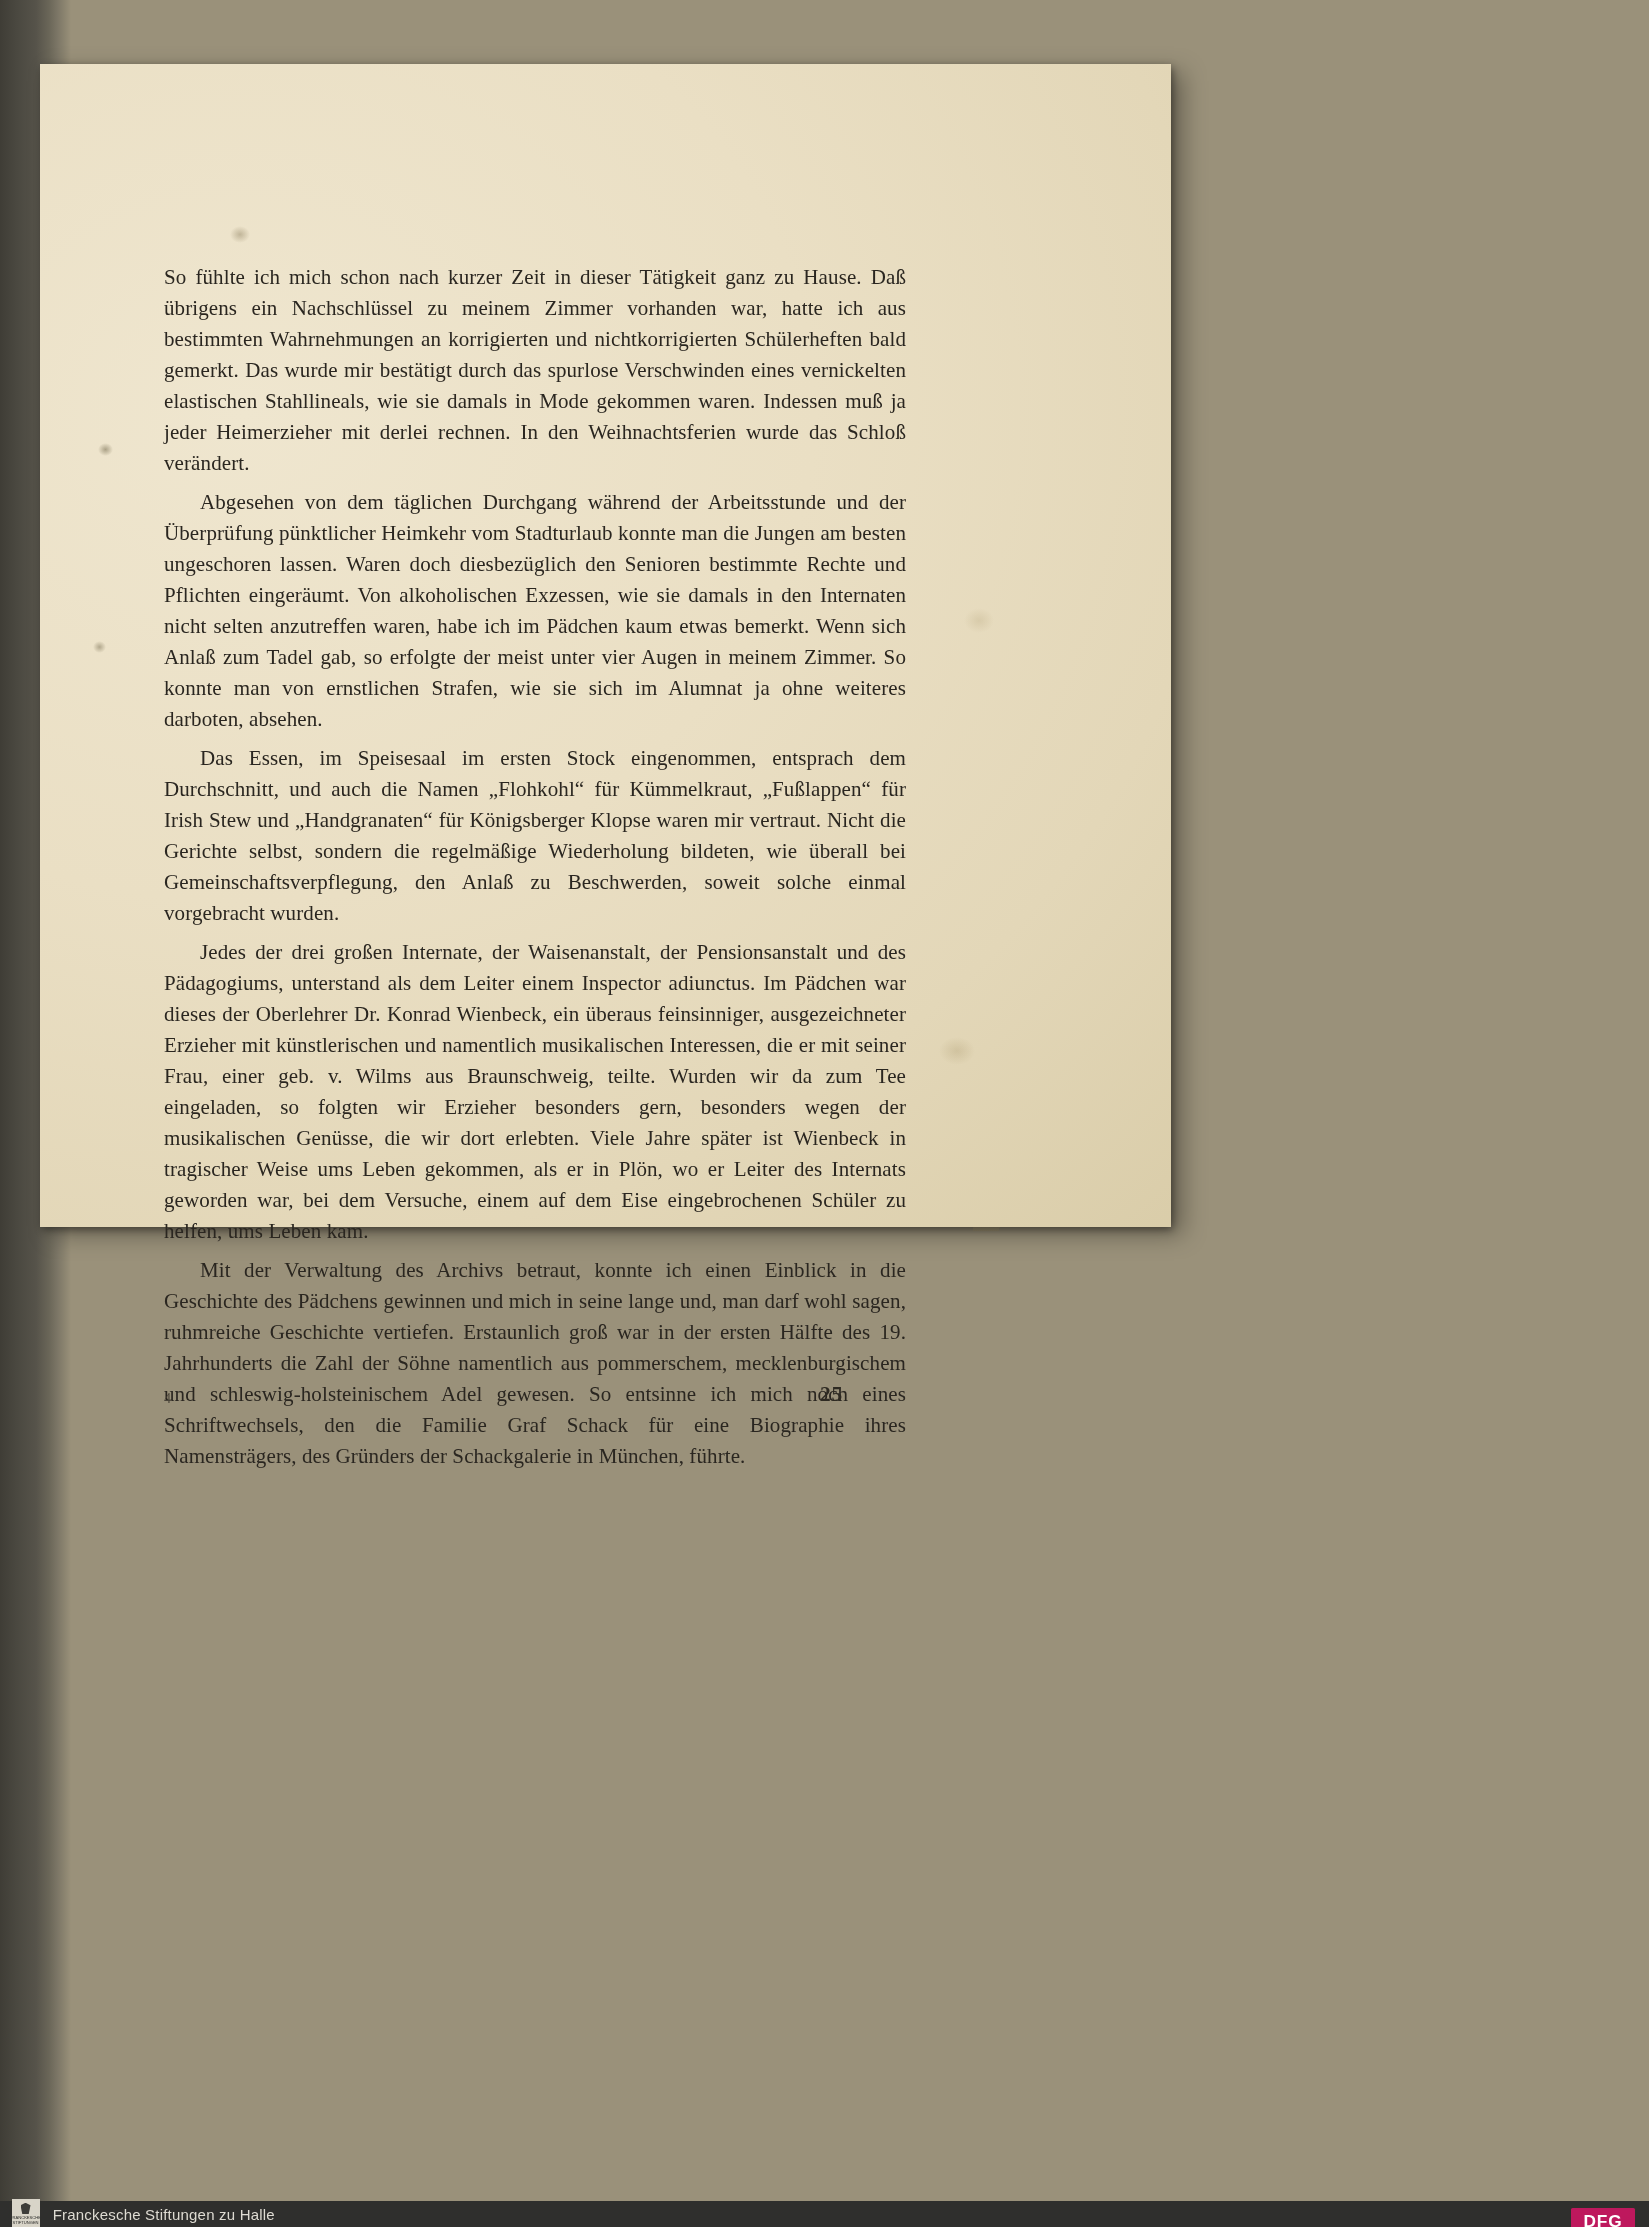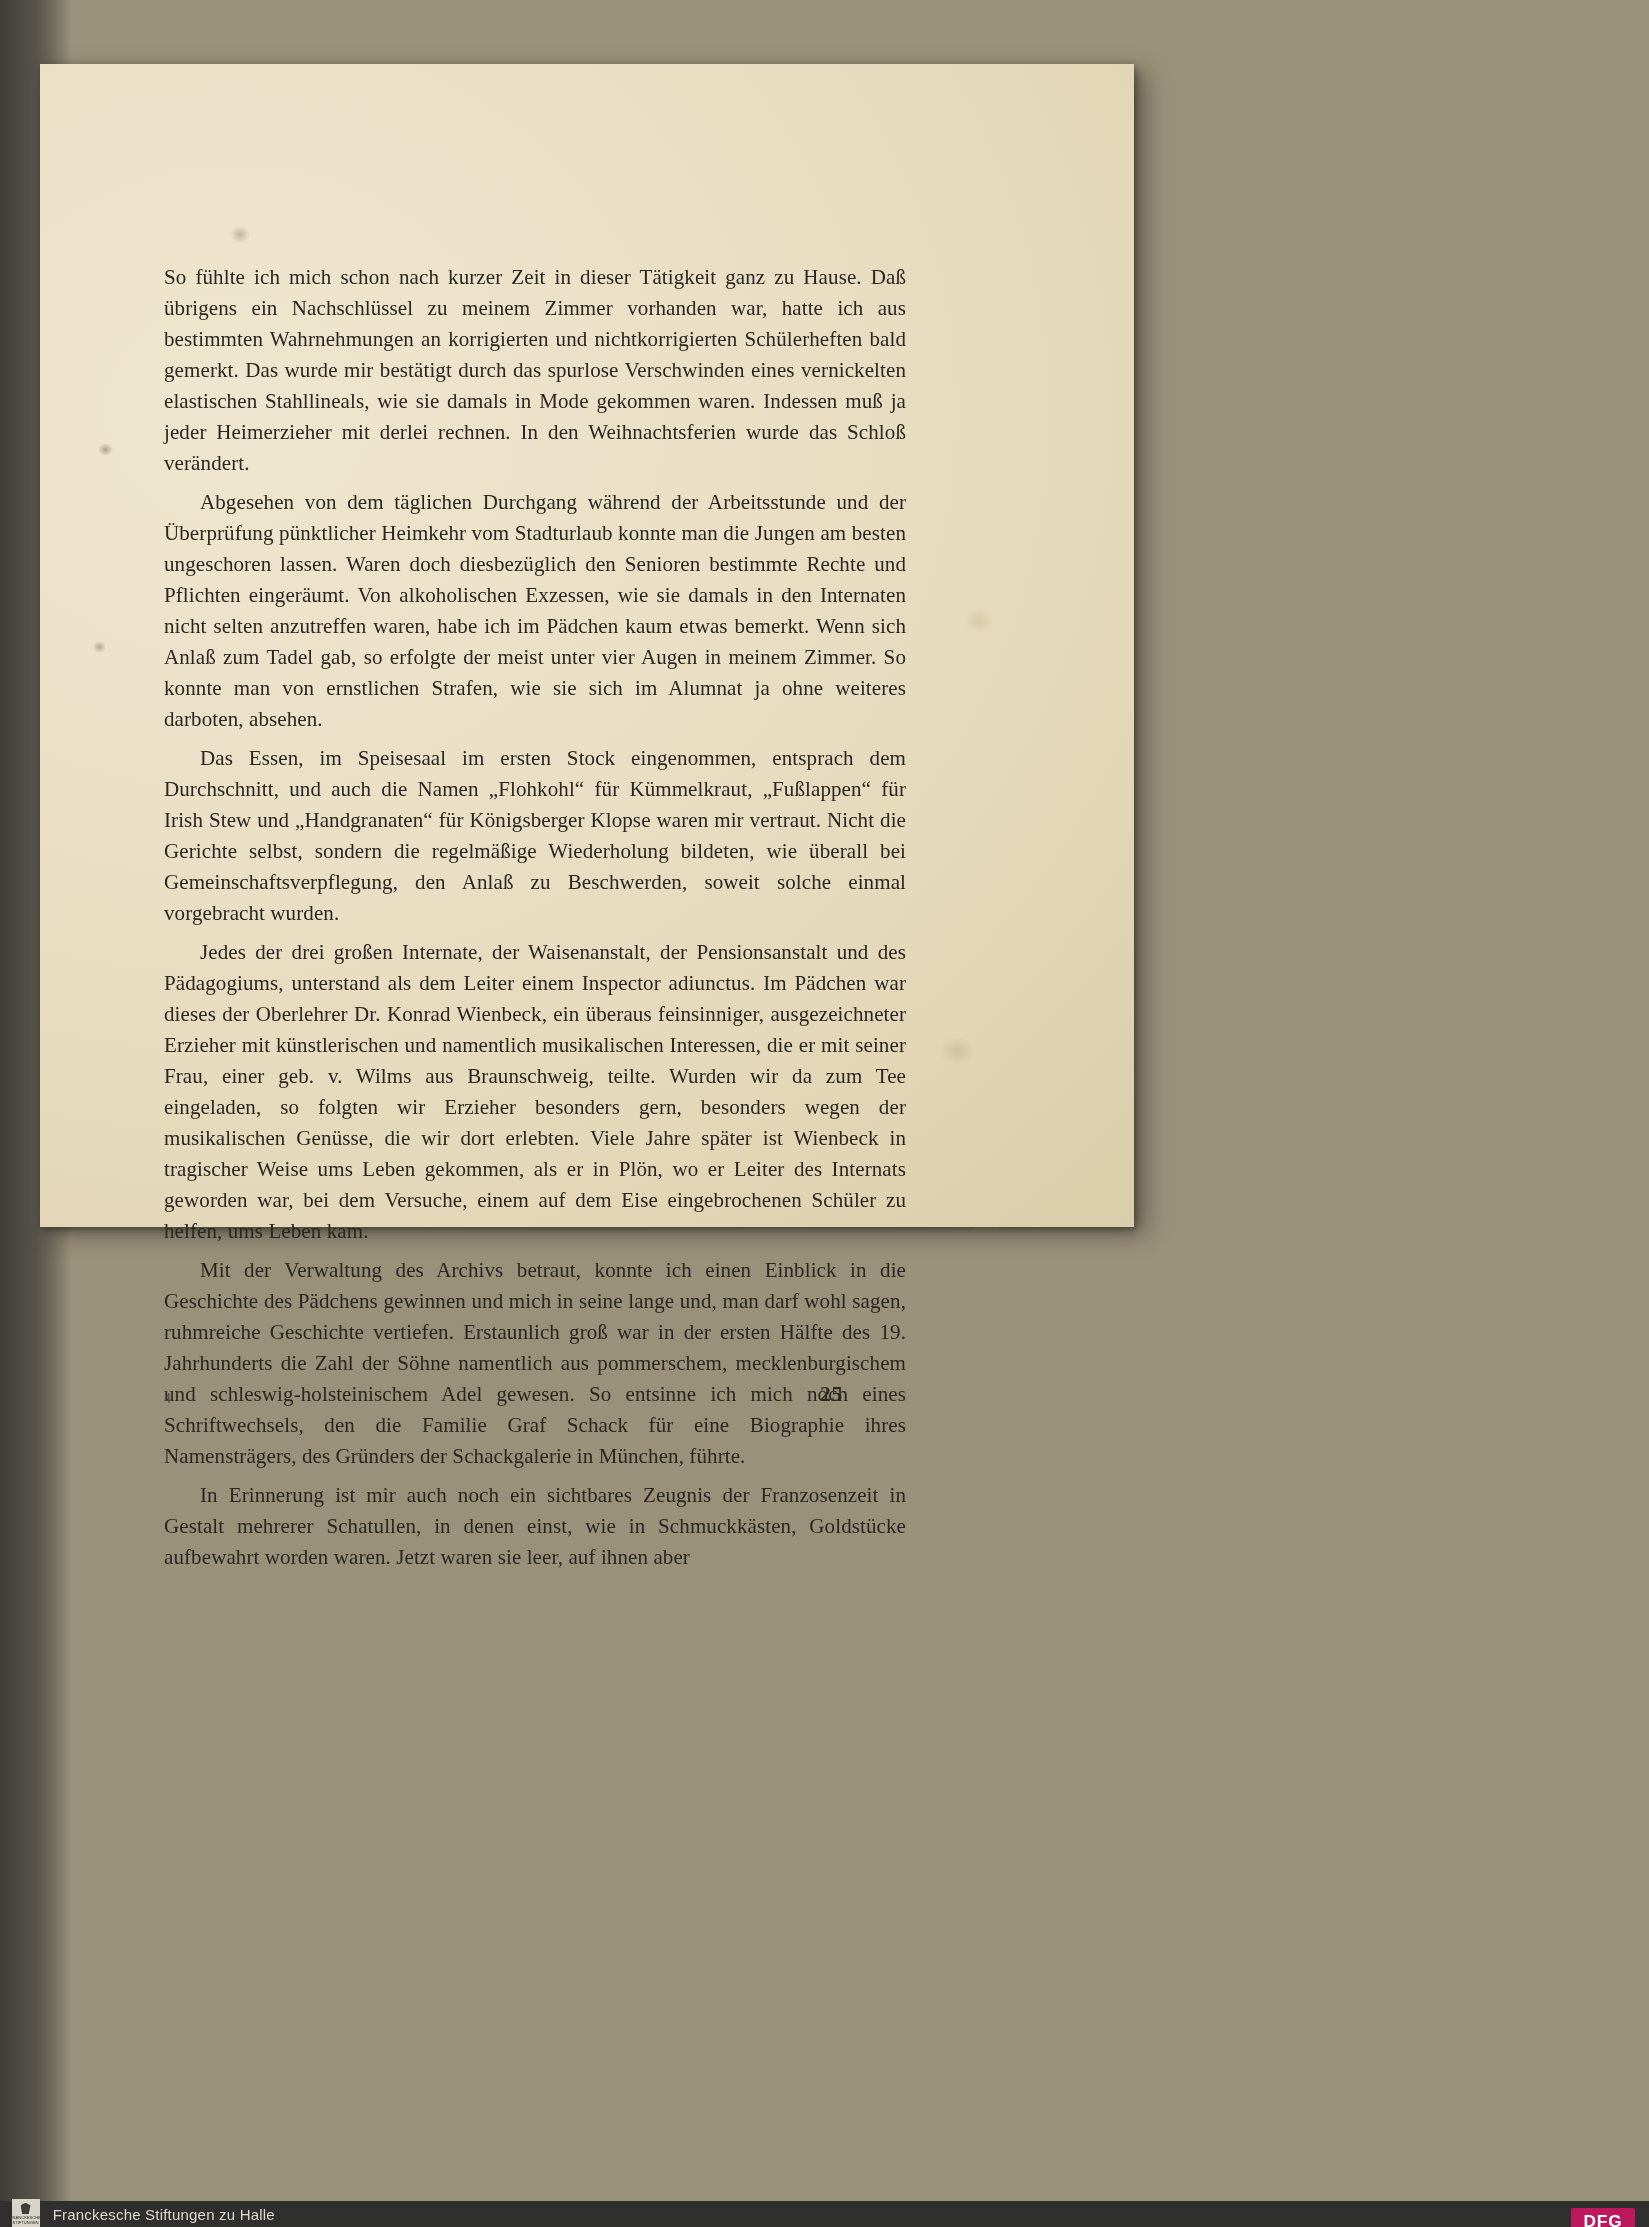--- a/index.html
+++ b/index.html
@@ -44,20 +44,21 @@
     left: 40px;
     top: 64px;
     width: 1094px;
     height: 1163px;
     background:
       radial-gradient(120% 100% at 18% 30%, #efe6cf 0%, #eadfc4 42%, #e3d7b8 72%, #d9cca8 100%);
     box-shadow:
       1.6px 2.5px 8.2px rgba(0,0,0,0.45),
       11.5px 8.2px 23px rgba(0,0,0,0.35);
     transform: none;
+    padding-left: 37px;
   }
 
   
   .page-edge {
     position: absolute;
     left: 987px;
     top: 66px;
     width: 13.2px;
     height: 1162px;
     background: linear-gradient(90deg,#cfc3a0,#bdb08c 40%,#a79a78 100%);
@@ -206,21 +207,20 @@
     <div class="stain s3"></div>
     <div class="stain s4"></div>
     <div class="stain s5"></div>
 
     <div class="textblock">
       <p class="first">So fühlte ich mich schon nach kurzer Zeit in dieser Tätigkeit ganz zu Hause. Daß übrigens ein Nachschlüssel zu meinem Zimmer vorhanden war, hatte ich aus bestimmten Wahrnehmungen an korrigierten und nichtkorrigierten Schülerheften bald gemerkt. Das wurde mir bestätigt durch das spurlose Verschwinden eines vernickelten elastischen Stahllineals, wie sie damals in Mode gekommen waren. Indessen muß ja jeder Heimerzieher mit derlei rechnen. In den Weihnachtsferien wurde das Schloß verändert.</p>
       <p>Abgesehen von dem täglichen Durchgang während der Arbeitsstunde und der Überprüfung pünktlicher Heimkehr vom Stadturlaub konnte man die Jungen am besten ungeschoren lassen. Waren doch diesbezüglich den Senioren bestimmte Rechte und Pflichten eingeräumt. Von alkoholischen Exzessen, wie sie damals in den Internaten nicht selten anzutreffen waren, habe ich im Pädchen kaum etwas bemerkt. Wenn sich Anlaß zum Tadel gab, so erfolgte der meist unter vier Augen in meinem Zimmer. So konnte man von ernstlichen Strafen, wie sie sich im Alumnat ja ohne weiteres darboten, absehen.</p>
       <p>Das Essen, im Speisesaal im ersten Stock eingenommen, entsprach dem Durchschnitt, und auch die Namen „Flohkohl“ für Kümmelkraut, „Fußlappen“ für Irish Stew und „Handgranaten“ für Königsberger Klopse waren mir vertraut. Nicht die Gerichte selbst, sondern die regelmäßige Wiederholung bildeten, wie überall bei Gemeinschaftsverpflegung, den Anlaß zu Beschwerden, soweit solche einmal vorgebracht wurden.</p>
       <p>Jedes der drei großen Internate, der Waisenanstalt, der Pensionsanstalt und des Pädagogiums, unterstand als dem Leiter einem Inspector adiunctus. Im Pädchen war dieses der Oberlehrer Dr. Konrad Wienbeck, ein überaus feinsinniger, ausgezeichneter Erzieher mit künstlerischen und namentlich musikalischen Interessen, die er mit seiner Frau, einer geb. v. Wilms aus Braunschweig, teilte. Wurden wir da zum Tee eingeladen, so folgten wir Erzieher besonders gern, besonders wegen der musikalischen Genüsse, die wir dort erlebten. Viele Jahre später ist Wienbeck in tragischer Weise ums Leben gekommen, als er in Plön, wo er Leiter des Internats geworden war, bei dem Versuche, einem auf dem Eise eingebrochenen Schüler zu helfen, ums Leben kam.</p>
       <p>Mit der Verwaltung des Archivs betraut, konnte ich einen Einblick in die Geschichte des Pädchens gewinnen und mich in seine lange und, man darf wohl sagen, ruhmreiche Geschichte vertiefen. Erstaunlich groß war in der ersten Hälfte des 19. Jahrhunderts die Zahl der Söhne namentlich aus pommerschem, mecklenburgischem und schleswig-holsteinischem Adel gewesen. So entsinne ich mich noch eines Schriftwechsels, den die Familie Graf Schack für eine Biographie ihres Namensträgers, des Gründers der Schackgalerie in München, führte.</p>
-      <p>In Erinnerung ist mir auch noch ein sichtbares Zeugnis der Franzosenzeit in Gestalt mehrerer Schatullen, in denen einst, wie in Schmuckkästen, Goldstücke aufbewahrt worden waren. Jetzt waren sie leer, auf ihnen aber</p>
     </div>
 
     <div class="footer">
       <span class="sig">4</span>
       <span class="pageno">25</span>
     </div>
 
   </div>
 
   <div class="bottombar">

